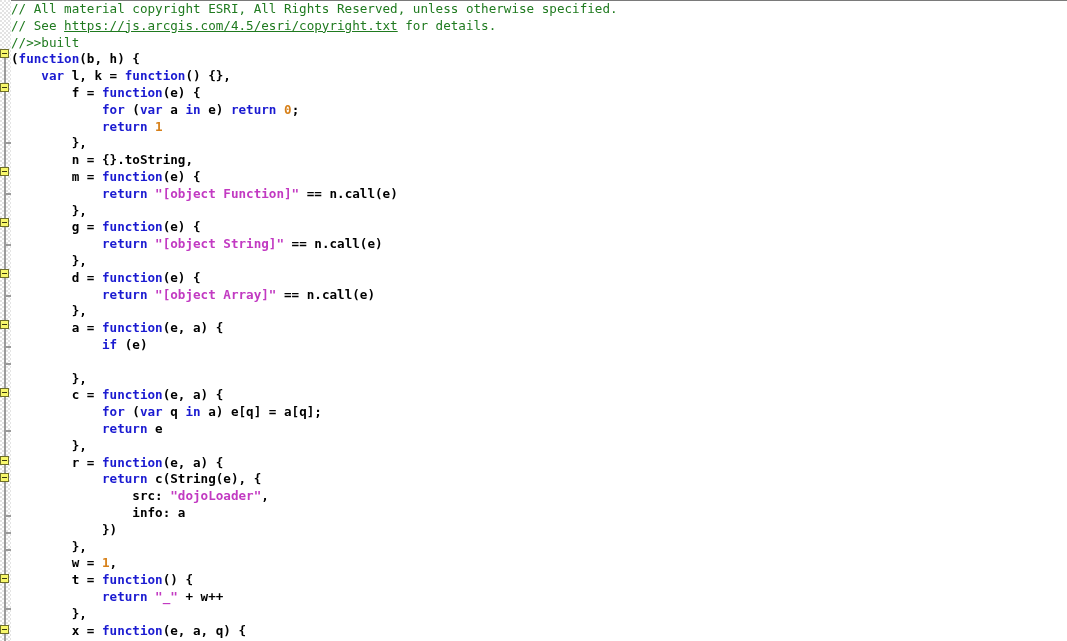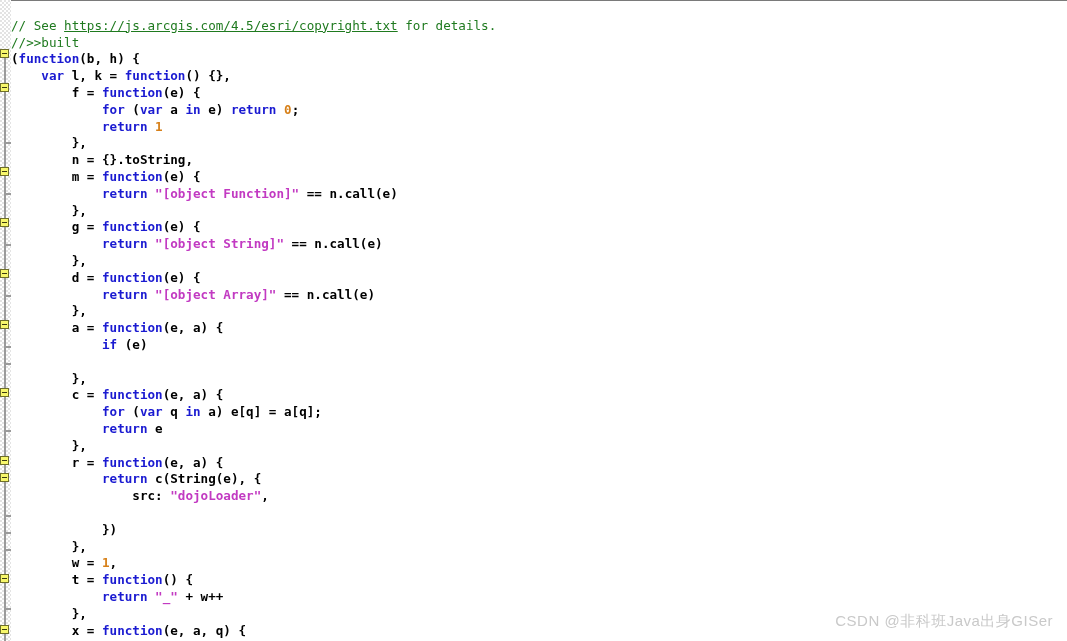--- a/index.html
+++ b/index.html
@@ -128,20 +128,21 @@
       <div class="fold-box" style="top: 269px;"></div>
       <div class="fold-box" style="top: 320px;"></div>
       <div class="fold-box" style="top: 388px;"></div>
       <div class="fold-box" style="top: 456px;"></div>
       <div class="fold-box" style="top: 473px;"></div>
       <div class="fold-box" style="top: 574px;"></div>
       <div class="fold-box" style="top: 625px;"></div>
     </div>
 
   <div id="code-surface">
+      <div class="code-line" style="top: 1px;"><span class="tok-comment">// All material copyright ESRI, All Rights Reserved, unless otherwise specified.</span></div>
       <div class="code-line" style="top: 17.8px;"><span class="tok-comment">// See </span><span class="tok-link">https://js.arcgis.com/4.5/esri/copyright.txt</span><span class="tok-comment"> for details.</span></div>
       <div class="code-line" style="top: 34.6px;"><span class="tok-comment">//&gt;&gt;built</span></div>
       <div class="code-line" style="top: 51.4px;"><span class="tok-plain">(</span><span class="tok-kw">function</span><span class="tok-plain">(b, h) {</span></div>
       <div class="code-line" style="top: 68.2px;"><span class="tok-plain">    </span><span class="tok-kw">var</span><span class="tok-plain"> l, k = </span><span class="tok-kw">function</span><span class="tok-plain">() {},</span></div>
       <div class="code-line" style="top: 85px;"><span class="tok-plain">        f = </span><span class="tok-kw">function</span><span class="tok-plain">(e) {</span></div>
       <div class="code-line" style="top: 101.8px;"><span class="tok-plain">            </span><span class="tok-kw">for</span><span class="tok-plain"> (</span><span class="tok-kw">var</span><span class="tok-plain"> a </span><span class="tok-kw">in</span><span class="tok-plain"> e) </span><span class="tok-kw">return</span><span class="tok-plain"> </span><span class="tok-num">0</span><span class="tok-plain">;</span></div>
       <div class="code-line" style="top: 118.6px;"><span class="tok-plain">            </span><span class="tok-kw">return</span><span class="tok-plain"> </span><span class="tok-num">1</span></div>
       <div class="code-line" style="top: 135.4px;"><span class="tok-plain">        },</span></div>
       <div class="code-line" style="top: 152.2px;"><span class="tok-plain">        n = {}.toString,</span></div>
       <div class="code-line" style="top: 169px;"><span class="tok-plain">        m = </span><span class="tok-kw">function</span><span class="tok-plain">(e) {</span></div>
@@ -156,24 +157,24 @@
       <div class="code-line" style="top: 320.2px;"><span class="tok-plain">        a = </span><span class="tok-kw">function</span><span class="tok-plain">(e, a) {</span></div>
       <div class="code-line" style="top: 337px;"><span class="tok-plain">            </span><span class="tok-kw">if</span><span class="tok-plain"> (e)</span></div>
       <div class="code-line" style="top: 370.6px;"><span class="tok-plain">        },</span></div>
       <div class="code-line" style="top: 387.4px;"><span class="tok-plain">        c = </span><span class="tok-kw">function</span><span class="tok-plain">(e, a) {</span></div>
       <div class="code-line" style="top: 404.2px;"><span class="tok-plain">            </span><span class="tok-kw">for</span><span class="tok-plain"> (</span><span class="tok-kw">var</span><span class="tok-plain"> q </span><span class="tok-kw">in</span><span class="tok-plain"> a) e[q] = a[q];</span></div>
       <div class="code-line" style="top: 421px;"><span class="tok-plain">            </span><span class="tok-kw">return</span><span class="tok-plain"> e</span></div>
       <div class="code-line" style="top: 437.8px;"><span class="tok-plain">        },</span></div>
       <div class="code-line" style="top: 454.6px;"><span class="tok-plain">        r = </span><span class="tok-kw">function</span><span class="tok-plain">(e, a) {</span></div>
       <div class="code-line" style="top: 471.4px;"><span class="tok-plain">            </span><span class="tok-kw">return</span><span class="tok-plain"> c(String(e), {</span></div>
       <div class="code-line" style="top: 488.2px;"><span class="tok-plain">                src: </span><span class="tok-str">"dojoLoader"</span><span class="tok-plain">,</span></div>
+      <div class="code-line" style="top: 505px;"><span class="tok-plain">                info: a</span></div>
       <div class="code-line" style="top: 521.8px;"><span class="tok-plain">            })</span></div>
       <div class="code-line" style="top: 538.6px;"><span class="tok-plain">        },</span></div>
       <div class="code-line" style="top: 555.4px; text-align: right;"><span class="tok-plain">        w = </span><span class="tok-num">1</span><span class="tok-plain">,</span></div>
       <div class="code-line" style="top: 572.2px;"><span class="tok-plain">        t = </span><span class="tok-kw">function</span><span class="tok-plain">() {</span></div>
       <div class="code-line" style="top: 589px;"><span class="tok-plain">            </span><span class="tok-kw">return</span><span class="tok-plain"> </span><span class="tok-str">"_"</span><span class="tok-plain"> + w++</span></div>
       <div class="code-line" style="top: 605.8px;"><span class="tok-plain">        },</span></div>
       <div class="code-line" style="top: 622.6px;"><span class="tok-plain">        x = </span><span class="tok-kw">function</span><span class="tok-plain">(e, a, q) {</span></div>
     </div>
 
-  <div id="watermark">CSDN @非科班Java出身GISer</div>
 
 </div>
 
 </body></html>

